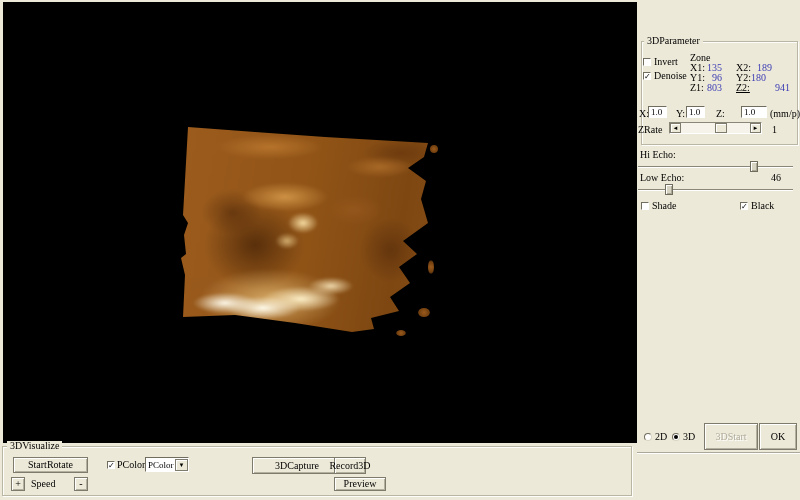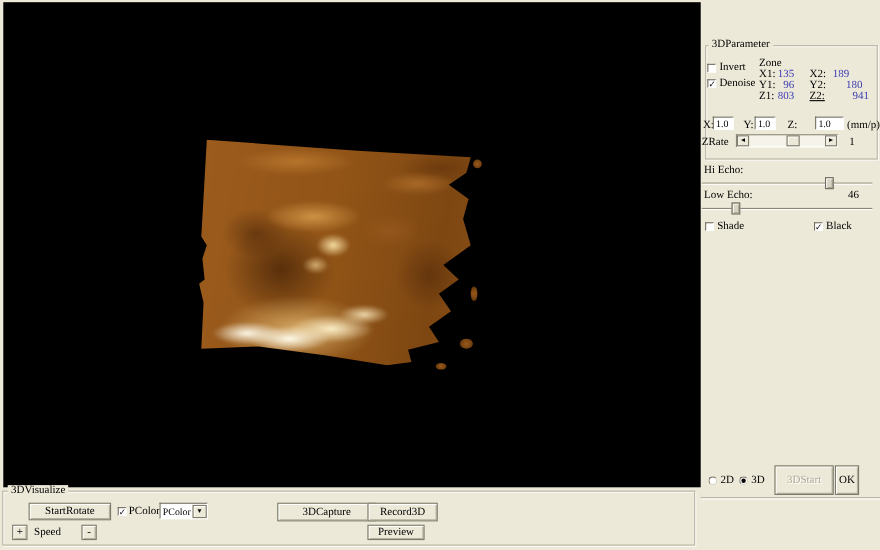--- a/index.html
+++ b/index.html
@@ -153,21 +153,21 @@
 <div class="label" style="left:690px; top:53px;">Zone</div>
 
 <div class="label" style="left:690px; top:63px;">X1:</div>
 <div class="label value-blue" style="left:698px; top:63px; width:24px;">135</div>
 <div class="label" style="left:736px; top:63px;">X2:</div>
 <div class="label value-blue" style="left:750px; top:63px; width:22px;">189</div>
 
 <div class="label" style="left:690px; top:73px;">Y1:</div>
 <div class="label value-blue" style="left:698px; top:73px; width:24px;">96</div>
 <div class="label" style="left:736px; top:73px;">Y2:</div>
-<div class="label value-blue" style="left:762px; top:73px; width:22px;font-family:Liberation Serif, serif;">180</div>
+<div class="label value-blue" style="left:744px; top:73px; width:22px;font-family:Liberation Serif, serif;">180</div>
 
 <div class="label" style="left:690px; top:83px;">Z1:</div>
 <div class="label value-blue" style="left:698px; top:83px; width:24px;">803</div>
 <div class="label" style="left:736px; top:83px;text-decoration:underline;">Z2:</div>
 <div class="label value-blue" style="left:768px; top:83px; width:22px;">941</div>
 
 <div class="label" style="left:639px; top:109px;">X:</div>
 <input class="textinput" style="left: 648px; top: 106px; width: 19px;" value="1.0">
 <div class="label" style="left:676px; top:109px;">Y:</div>
 <input class="textinput" style="left: 686px; top: 106px; width: 19px;" value="1.0">
@@ -199,36 +199,36 @@
 <div class="label" style="left:652px; top:201px;">Shade</div>
 <div class="checkbox" style="left:740px; top:202px;">✓</div>
 <div class="label" style="left:751px; top:201px;">Black</div>
 
 <div class="radio" style="left:644px; top:433px;"></div>
 <div class="label" style="left:655px; top:432px;">2D</div>
 <div class="radio selected" style="left:672px; top:433px;"></div>
 <div class="label" style="left:683px; top:432px;">3D</div>
 
 <div class="btn disabled" style="left:704px; top:423px; width:54px; height:27px;">3DStart</div>
-<div class="btn" style="left:759px; top:423px; width:22px; height:27px;">OK</div>
+<div class="btn" style="left:759px; top:423px; width:38px; height:27px;">OK</div>
 
 <div class="hsep" style="left:637px; top:452px; width:163px;"></div>
 
 <div class="groupbox" style="left:2px; top:446px; width:630px; height:50px;"></div>
 <div class="group-label" style="left:7px; top:441px;">3DVisualize</div>
 
-<div class="btn" style="left:26px; top:457px; width:75px; height:16px;">StartRotate</div>
+<div class="btn" style="left:13px; top:457px; width:75px; height:16px;">StartRotate</div>
 
 <div class="btn" style="left:11px; top:477px; width:14px; height:14px;">+</div>
 <div class="label" style="left:31px; top:479px;">Speed</div>
 <div class="btn" style="left:74px; top:477px; width:14px; height:14px;">-</div>
 
 <div class="checkbox" style="left:107px; top:461px;">✓</div>
 <div class="label" style="left:117px; top:460px;">PColor</div>
 
 <div class="combo" style="left:145px; top:457px; width:44px; height:15px;">
   <div class="combo-text">PColor</div>
   <div class="combo-btn">▼</div>
 </div>
 
 <div class="btn" style="left:252px; top:457px; width:90px; height:17px;">3DCapture</div>
-<div class="btn" style="left:334px; top:457px; width:64px; height:17px;">Record3D</div>
+<div class="btn" style="left:334px; top:457px; width:32px; height:17px;">Record3D</div>
 <div class="btn" style="left:334px; top:477px; width:52px; height:14px;">Preview</div>
 
 </body></html>

